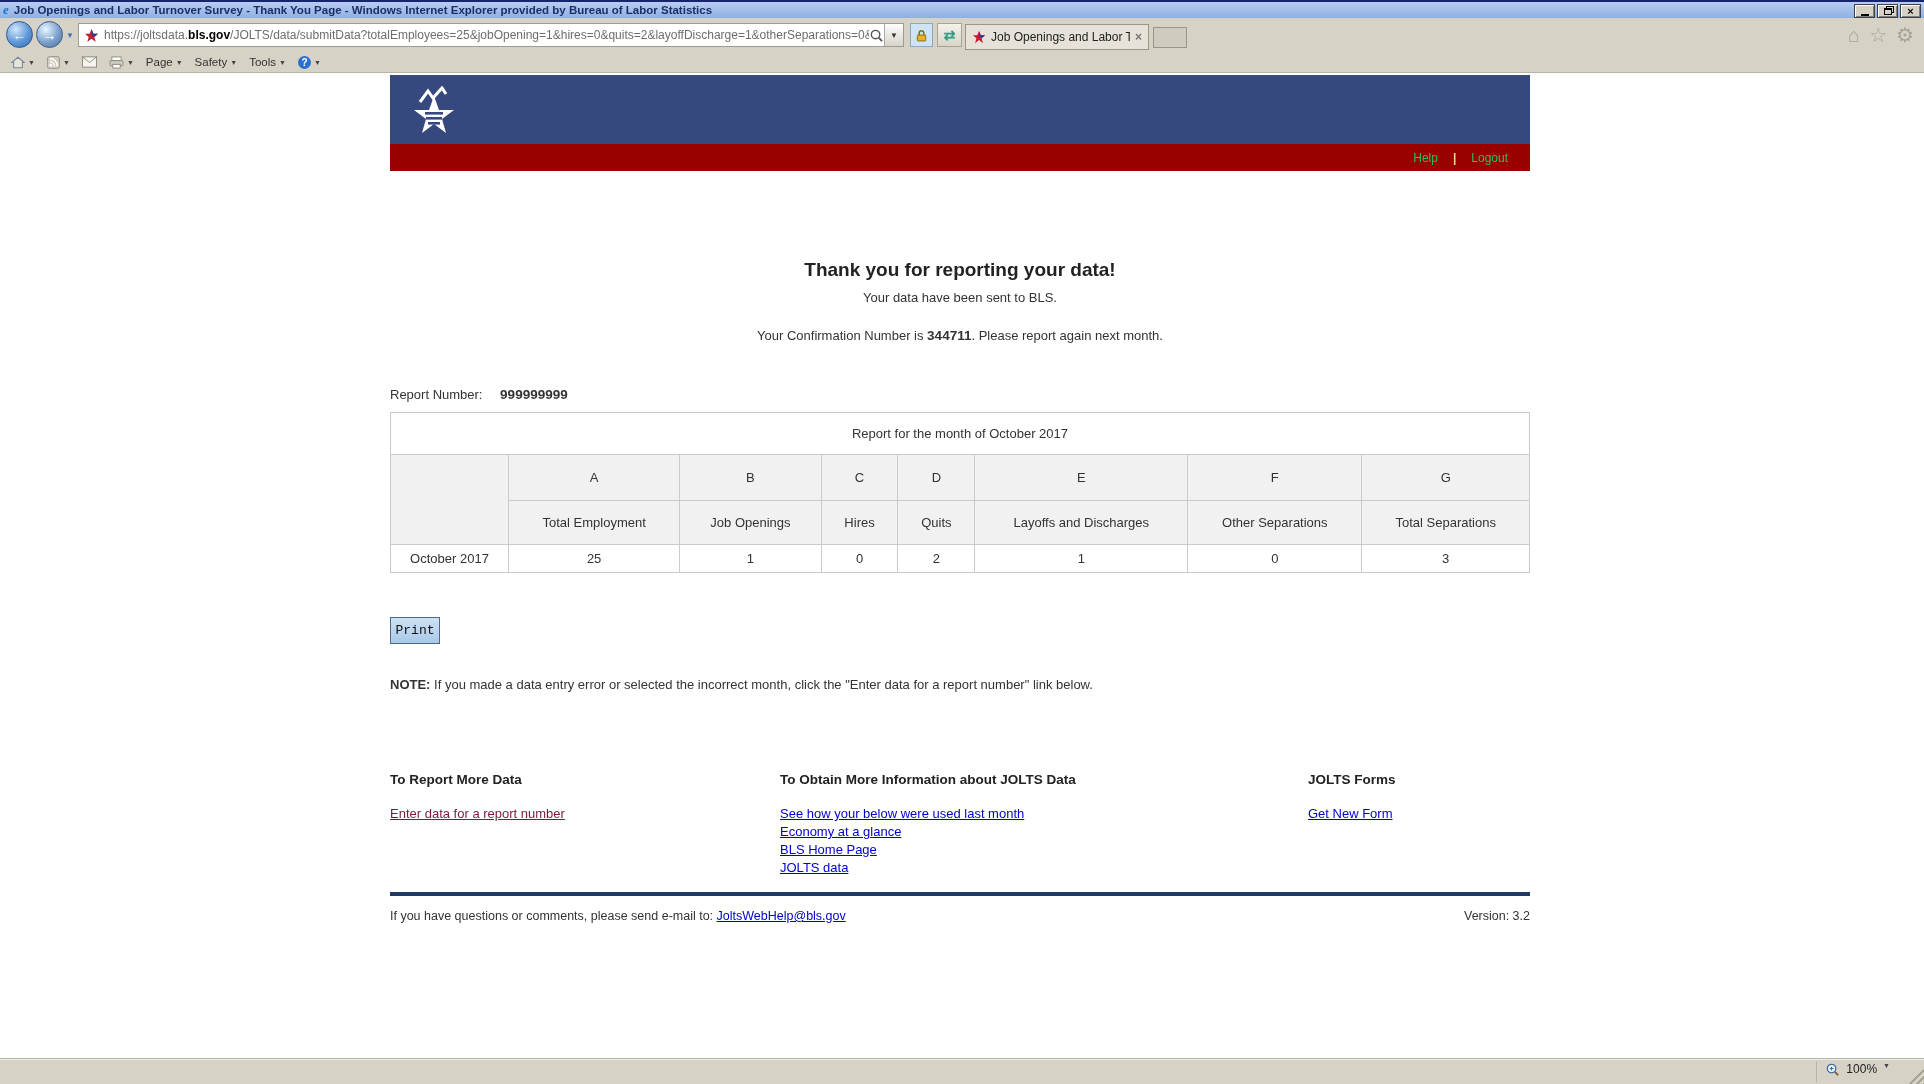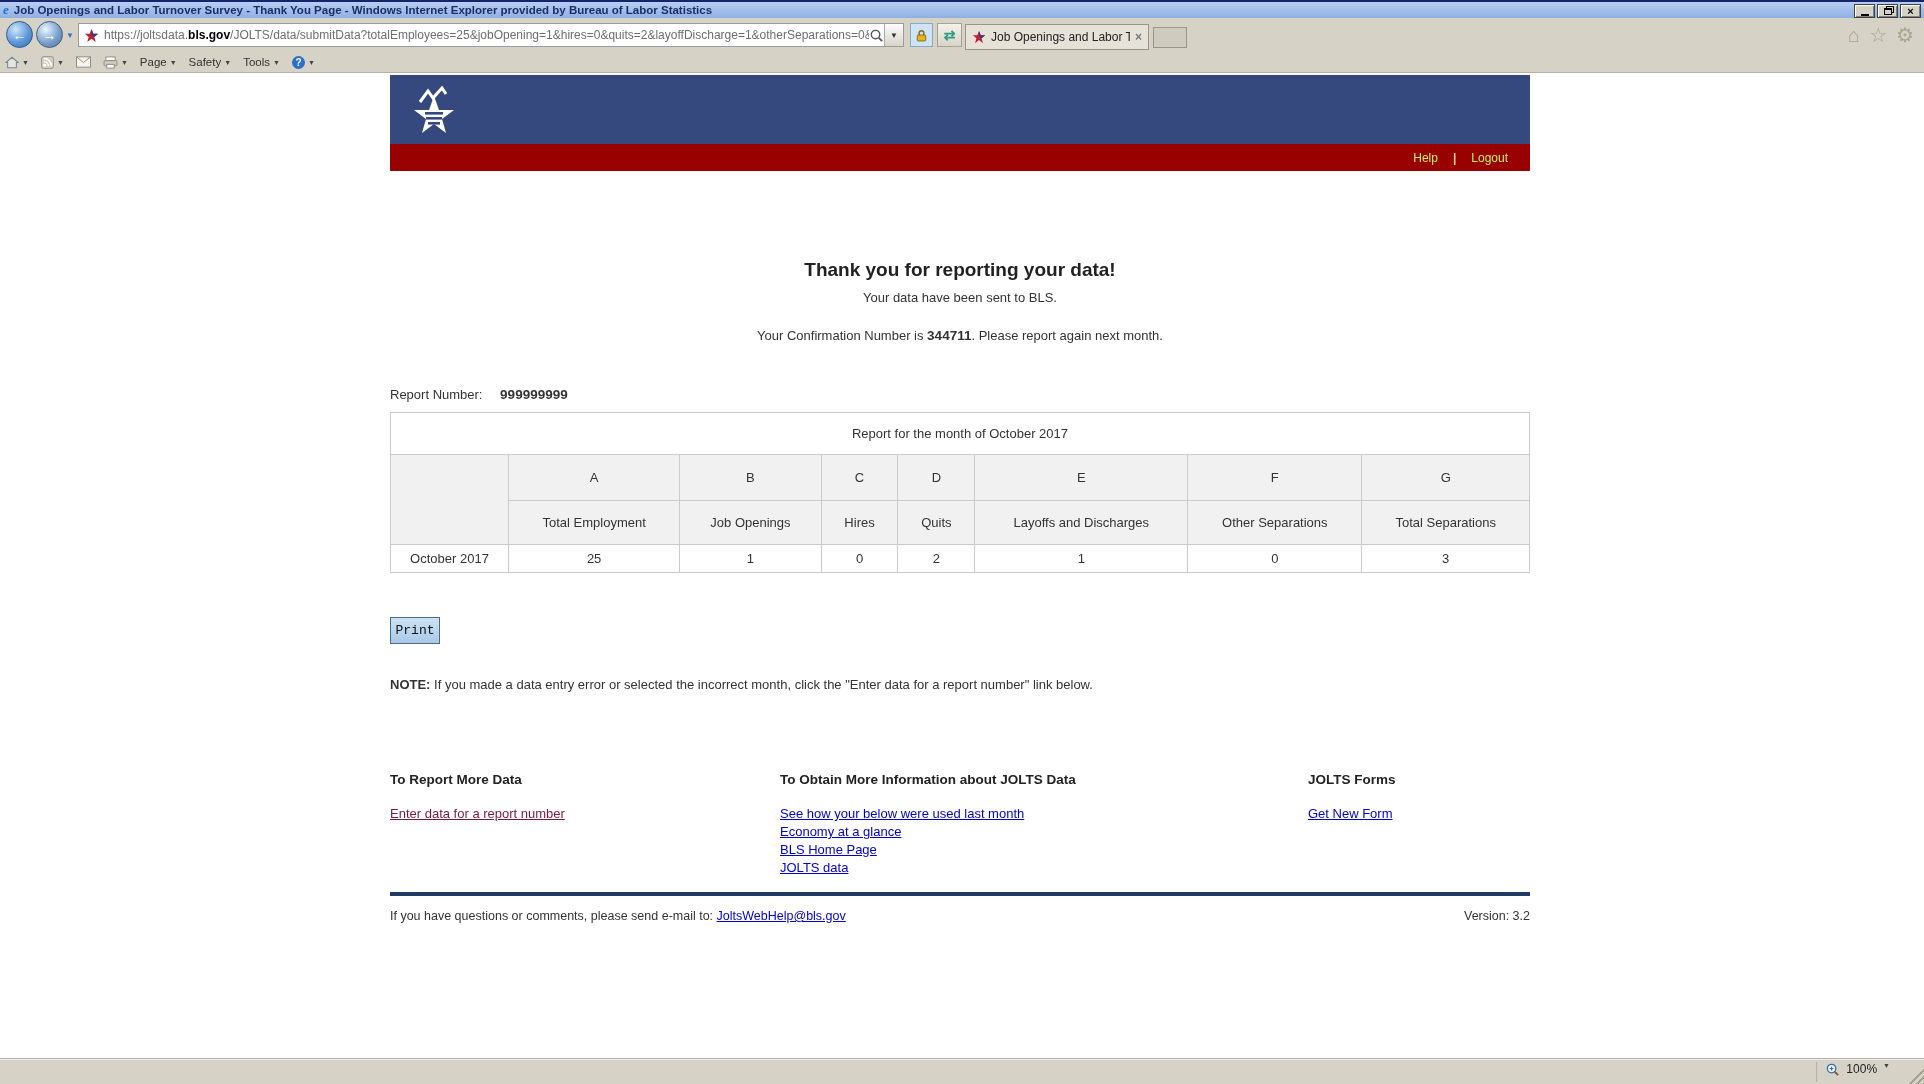--- a/index.html
+++ b/index.html
@@ -46,36 +46,36 @@
     border:1px solid #9a958a;display:flex;align-items:center;padding:0 6px;gap:5px;}
   .tab-title{font-size:12px;color:#222;white-space:nowrap;overflow:hidden;flex:1;}
   .tab-close{color:#777;font-size:12px;font-weight:bold;}
   .newtab-stub{position:absolute;left:1153px;top:9px;width:34px;height:21px;
     background:#cfcbbf;border:1px solid #9a958a;}
   .chrome-right{position:absolute;right:10px;top:6px;display:flex;gap:9px;
     font-size:20px;color:#aba592;line-height:22px;}
   
   .commandrow{position:absolute;top:52px;left:0;right:0;height:21px;background:#d6d2c6;
     border-bottom:1px solid #b7b3a7;display:flex;align-items:center;gap:2px;
-    font-size:11.5px;color:#333;}
+    padding-left:6px;font-size:11.5px;color:#333;}
   .cmd-item{display:flex;align-items:center;gap:3px;padding:1px 5px;}
   .caret{font-size:7px;color:#444;}
   .help-circle{width:13px;height:13px;border-radius:50%;background:#2a6fd0;color:#fff;
     font-size:10px;font-weight:bold;display:flex;align-items:center;justify-content:center;}
   
   .viewport{position:absolute;top:73px;left:0;right:0;bottom:26px;background:#fff;overflow:hidden;}
   .content{position:absolute;left:390px;top:0;width:1140px;}
   .bls-header{margin-top:2px;height:69px;background:#36497e;color:#fff;
     display:flex;align-items:center;padding-left:22px;}
   .bls-text{margin-left:13px;}
   .bls-agency{font-size:17px;font-weight:bold;letter-spacing:.4px;}
   .bls-survey{font-size:13px;margin-top:5px;font-weight:normal;}
   .red-bar{height:27px;background:#990000;display:flex;justify-content:flex-end;
     align-items:center;padding-right:22px;gap:15px;font-size:12px;}
-  .red-bar a{color:#bef264;text-decoration:none;}
+  .red-bar a{color:#22c55e;text-decoration:none;}
   .red-sep{color:#f5d78a;font-weight:bold;}
   .center-block{text-align:center;}
   .thanks{margin-top:88px;font-size:19px;font-weight:bold;color:#222;}
   .sent{margin-top:9px;font-size:13px;}
   .confirm{margin-top:23px;font-size:13px;}
   .confirm b{font-size:13.5px;margin-top:16px;}
   .report-line{margin-top:44px;font-size:13px;}
   .report-line b{margin-left:14px;font-size:13.5px;}
   table.jolts{margin-top:10px;width:100%;border-collapse:collapse;font-size:13px;color:#333;}
   table.jolts th, table.jolts td{border:1px solid #cbcbcb;text-align:center;font-weight:normal;}

